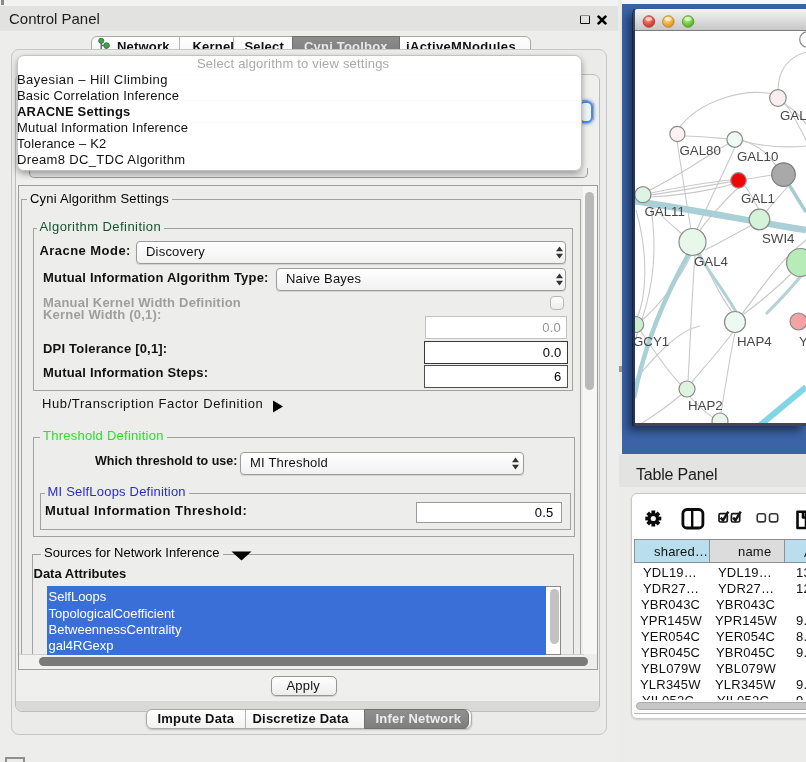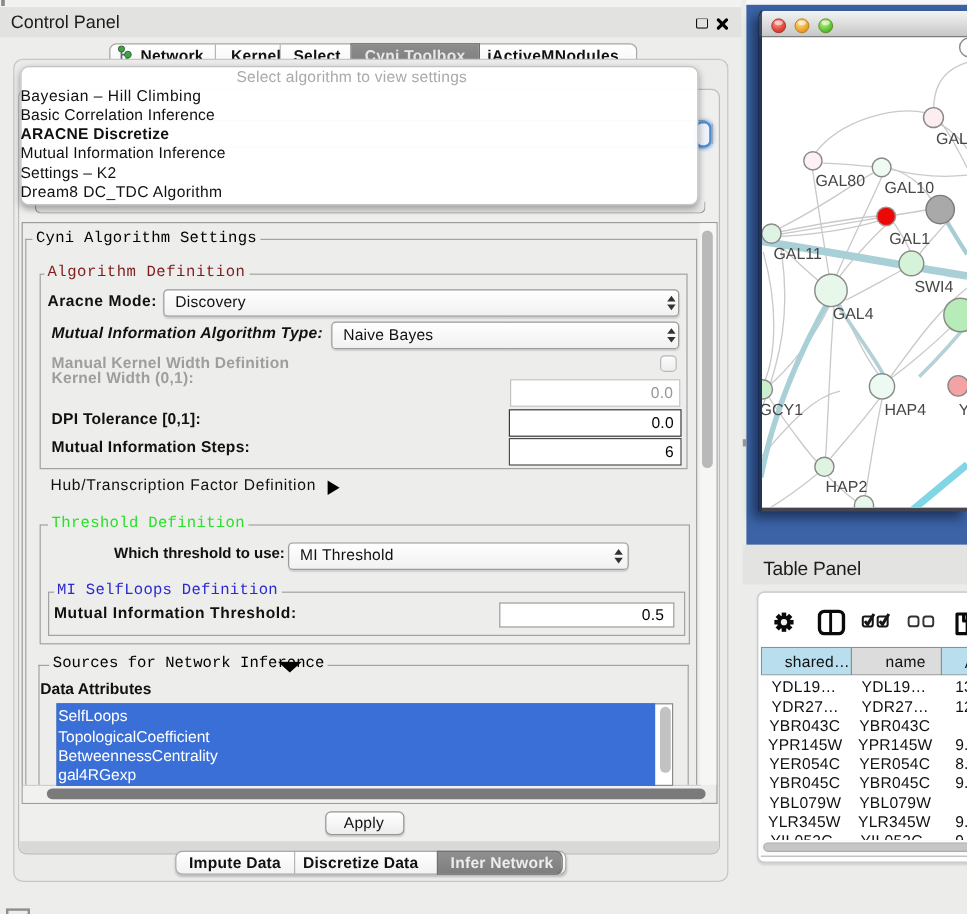--- a/index.html
+++ b/index.html
@@ -7,21 +7,21 @@
 body { font-family:"Liberation Sans", sans-serif; background:#ededec; position:relative; font-size:13px; color:#111; }
 .abs { position:absolute; }
 .lbl { position:absolute; white-space:nowrap; letter-spacing:0.2px; }
 .b { font-weight:bold; }
 .gray { color:#9e9e9e; }
 
 .combo { position:absolute; border:1px solid #9b9b9b; border-radius:4px; background:linear-gradient(#ffffff,#f1f1f1); box-shadow:0 1px 1px rgba(0,0,0,0.12); }
 .combo .ctext { position:absolute; left:9px; top:2.4px; letter-spacing:0.2px; }
 .field { position:absolute; background:#fff; text-align:right; letter-spacing:0.2px; }
 .grp { position:absolute; border:1px solid #a2a2a2; }
-.grplbl { position:absolute; background:#ededec; padding:0 3px; white-space:nowrap; letter-spacing:0.2px;font-family:Liberation Mono, monospace; }
+.grplbl { position:absolute; background:#ededec; padding:0 3px; white-space:nowrap; letter-spacing:0.2px; }
 </style>
 </head>
 <body>
 
 <div class="abs" style="left:0;top:0;width:618px;height:762px;background:#ededec;"></div>
 <div class="abs" style="left:0;top:0;width:618px;height:6px;background:#f2f2f2;"></div>
 <div class="abs" style="left:1px;top:0;width:3px;height:5px;background:#8a8a8a;"></div>
 
 <div class="abs" style="left:0;top:6px;width:618px;height:25px;background:#e2e2e1;"></div>
 <div class="lbl" style="left:9px;top:10px;font-size:15px;color:#1c1c1c;letter-spacing:0;">Control Panel</div>
@@ -64,27 +64,27 @@
 <div class="abs" style="left:582.5px;top:186px;width:14.5px;height:468px;background:#f6f6f5;"></div>
 <div class="abs" style="left:584.5px;top:192px;width:9px;height:198px;background:#b9b9b9;border-radius:4.5px;"></div>
 
 <div class="abs" style="left:18.5px;top:654px;width:565px;height:15px;background:#f1f1f0;border-top:1px solid #cfcfcf;"></div>
 <div class="abs" style="left:39px;top:656.5px;width:549px;height:9px;background:#7a7a7a;border-radius:4.5px;"></div>
 
 <div class="abs" style="left:21px;top:199px;width:560px;height:455px;border:1px solid #a2a2a2;border-bottom:none;"></div>
 <div class="grplbl" style="left:27px;top:191px;color:#000;">Cyni Algorithm Settings</div>
 
 <div class="grp" style="left:33px;top:228px;width:540px;height:163px;"></div>
-<div class="grplbl" style="left:36.5px;top:218.5px;color:#7f1d1d;letter-spacing:0.45px;">Algorithm Definition</div>
+<div class="grplbl" style="left:36.5px;top:218.5px;color:#14532d;letter-spacing:0.45px;">Algorithm Definition</div>
 
 <div class="lbl b" style="left:39.5px;top:242.5px;letter-spacing:0.45px;">Aracne Mode:</div>
 <div class="combo" style="left:136px;top:241px;width:430px;height:23px;">
     <span class="ctext">Discovery</span>
   </div>
-<div class="lbl b" style="left:43px;top:269.5px;font-style:italic;">Mutual Information Algorithm Type:</div>
+<div class="lbl b" style="left:43px;top:269.5px;">Mutual Information Algorithm Type:</div>
 <div class="combo" style="left:276px;top:268px;width:290px;height:23px;">
     <span class="ctext">Naive Bayes</span>
   </div>
 <div class="lbl b gray" style="left:43px;top:294.5px;">Manual Kernel Width Definition</div>
 <div class="abs" style="left:550px;top:296px;width:14px;height:14px;border:1px solid #b9b9b9;border-radius:4px;background:linear-gradient(#fdfdfd,#ededed);"></div>
 <div class="lbl b gray" style="left:43px;top:307px;">Kernel Width (0,1):</div>
 <div class="field" style="left:424.5px;top:316px;width:142.5px;height:23px;border:1px solid #c2c2c2;color:#969696;padding:3px 5px 0 0;">0.0</div>
 <div class="lbl b" style="left:43px;top:340.5px;">DPI Tolerance [0,1]:</div>
 <div class="field" style="left:424px;top:341px;width:143.5px;height:23px;border:1.5px solid #383838;color:#000;padding:3px 5px 0 0;">0.0</div>
 <div class="lbl b" style="left:43px;top:364.5px;">Mutual Information Steps:</div>
@@ -144,23 +144,23 @@
 <div class="lbl b" style="left:157.5px;top:710.5px;">Impute Data</div>
 <div class="lbl b" style="left:252.5px;top:710.5px;">Discretize Data</div>
 <div class="lbl b" style="left:375.5px;top:710.5px;color:#ededed;">Infer Network</div>
 
 <div class="abs" style="left:4.5px;top:757px;width:20px;height:10px;border:2px solid #8f8f8f;background:#ececec;"></div>
 
 <div class="abs" style="left:16.5px;top:54.5px;width:565.5px;height:116.5px;background:rgba(255,255,255,0.96);border:1px solid #c2c2c2;border-radius:7px;box-shadow:0 3px 6px rgba(0,0,0,0.35);z-index:50;"></div>
 <div class="lbl" style="left:197px;top:56px;color:#aaa;z-index:51;">Select algorithm to view settings</div>
 <div class="lbl" style="left:17px;top:72.2px;z-index:51;letter-spacing:0.45px;">Bayesian – Hill Climbing</div>
 <div class="lbl" style="left:17px;top:88.2px;z-index:51;">Basic Correlation Inference</div>
-<div class="lbl b" style="left:17px;top:104.2px;z-index:51;">ARACNE Discretize</div>
+<div class="lbl b" style="left:17px;top:104.2px;z-index:51;">ARACNE Settings</div>
 <div class="lbl" style="left:17px;top:120.2px;z-index:51;">Mutual Information Inference</div>
-<div class="lbl" style="left:17px;top:136.2px;z-index:51;">Settings – K2</div>
+<div class="lbl" style="left:17px;top:136.2px;z-index:51;">Tolerance – K2</div>
 <div class="lbl" style="left:17px;top:152.2px;z-index:51;letter-spacing:0.35px;">Dream8 DC_TDC Algorithm</div>
 
 <div class="abs" style="left:618px;top:0;width:188px;height:762px;background:#ececeb;"></div>
 <div class="abs" style="left:622px;top:0;width:184px;height:4px;background:#f7f7f7;"></div>
 <div class="abs" style="left:622px;top:4px;width:184px;height:450px;background:#3b63a6;"></div>
 <div class="abs" style="left:619px;top:366px;width:2.5px;height:6px;background:#9a9a9a;"></div>
 
 <div class="abs" style="left:619px;top:454px;width:187px;height:33px;background:#e3e3e2;"></div>
 <div class="lbl" style="left:636px;top:465.5px;font-size:16px;color:#1c1c1c;letter-spacing:-0.2px;">Table Panel</div>
 

